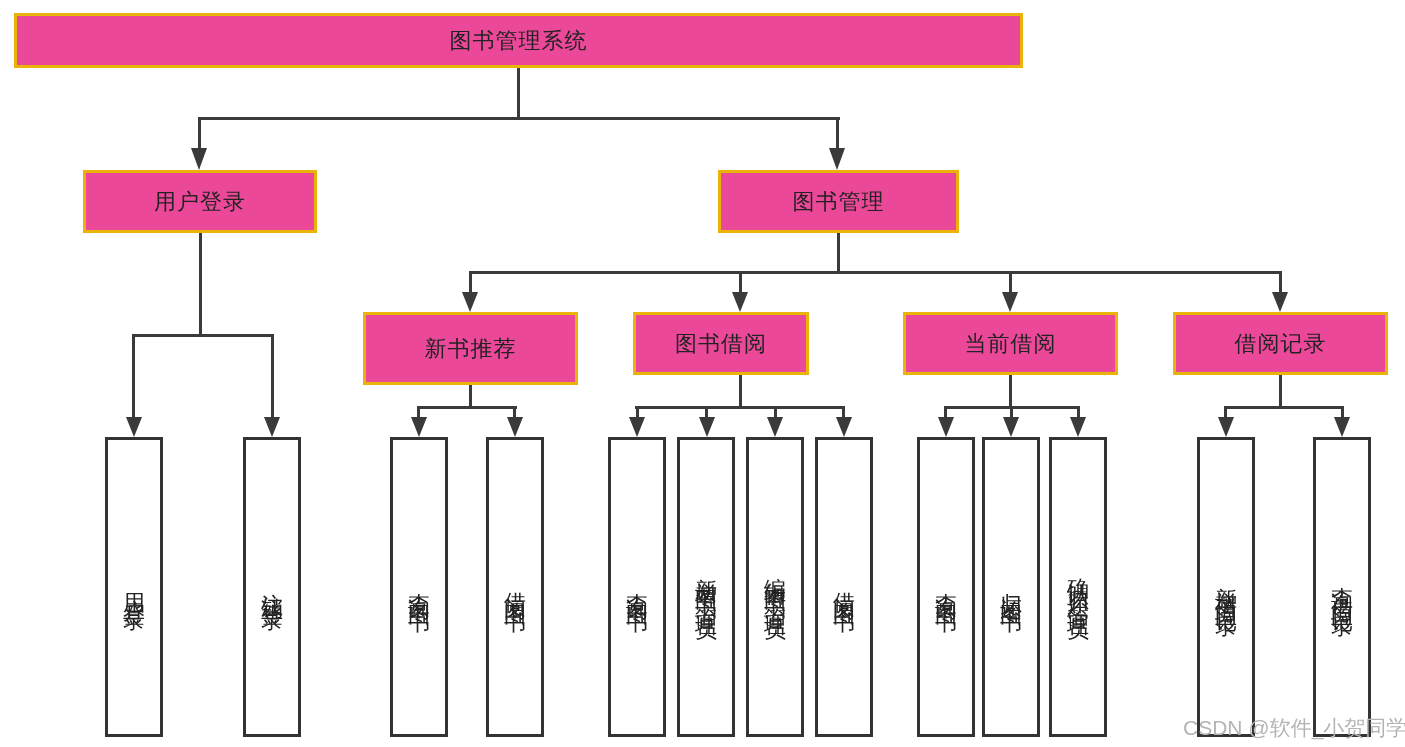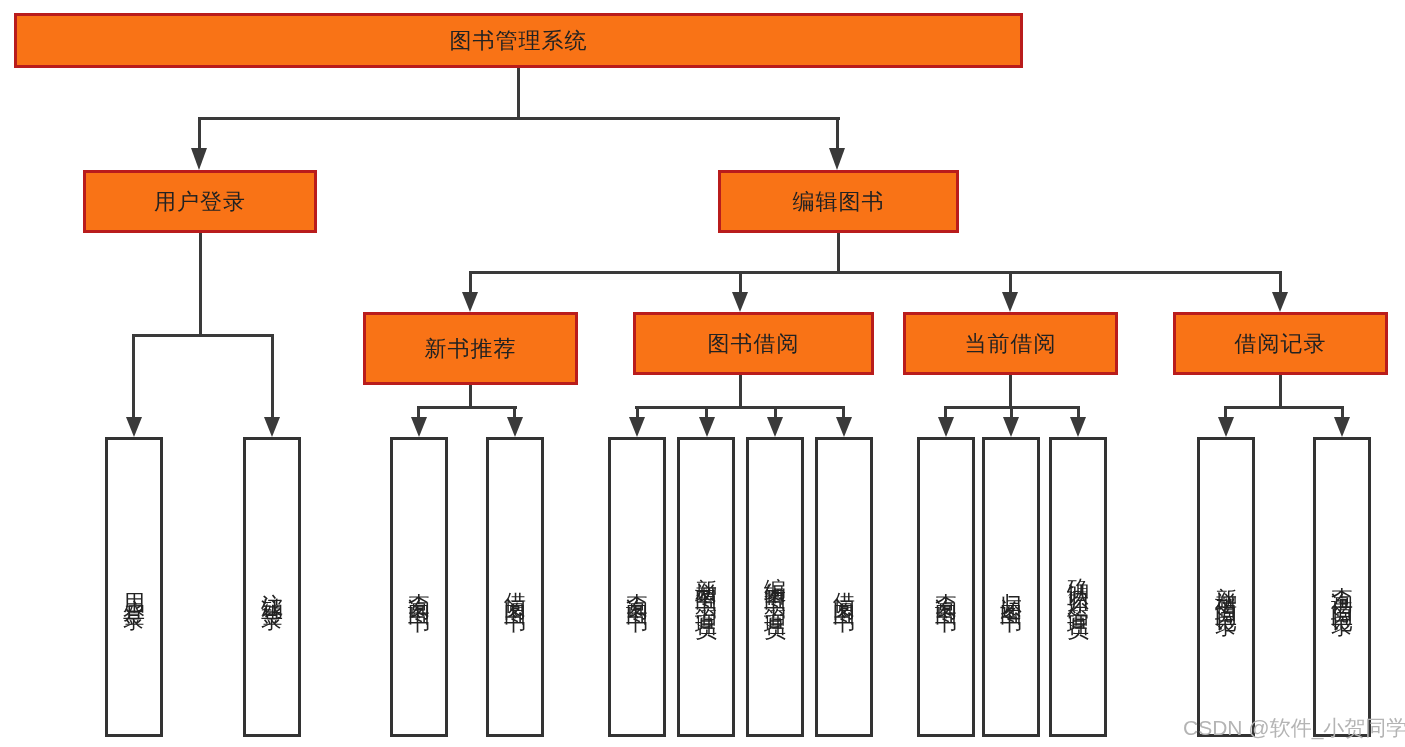--- a/index.html
+++ b/index.html
@@ -6,22 +6,22 @@
   .canvas{
     position:relative;
     width:1405px;height:747px;
     background:#ffffff;
     font-family:"Liberation Sans","DejaVu Sans",sans-serif;
     overflow:hidden;
   }
   .node{
     position:absolute;
     box-sizing:border-box;
-    border:3px solid #b91c1c;
-    background:#f97316;
+    border:3px solid #eab308;
+    background:#ec4899;
     display:flex;
     align-items:center;
     justify-content:center;
     color:#222222;
     font-size:22px;
     letter-spacing:1px;
     z-index:2;
   }
   .leaf{
     position:absolute;
@@ -71,42 +71,42 @@
   <div class="node" style="left:14px;top:13px;width:1009px;height:55px;">图书管理系统</div>
 
   <div class="vline" style="left:517px;top:68px;height:52px;"></div>
   <div class="hline" style="left:198px;top:117px;width:642px;"></div>
   <div class="vline" style="left:198px;top:117px;height:33px;"></div>
   <div class="ah lg" style="left:191px;top:148px;"></div>
   <div class="vline" style="left:836px;top:117px;height:33px;"></div>
   <div class="ah lg" style="left:829px;top:148px;"></div>
 
   <div class="node" style="left:83px;top:170px;width:234px;height:63px;">用户登录</div>
-  <div class="node" style="left:718px;top:170px;width:241px;height:63px;">编辑图书</div>
+  <div class="node" style="left:718px;top:170px;width:241px;height:63px;">图书管理</div>
 
   <div class="vline" style="left:199px;top:233px;height:104px;"></div>
   <div class="hline" style="left:132px;top:334px;width:142px;"></div>
   <div class="vline" style="left:132px;top:334px;height:85px;"></div>
   <div class="ah" style="left:126px;top:417px;"></div>
   <div class="vline" style="left:271px;top:334px;height:85px;"></div>
   <div class="ah" style="left:264px;top:417px;"></div>
 
   <div class="vline" style="left:837px;top:233px;height:41px;"></div>
   <div class="hline" style="left:469px;top:271px;width:813px;"></div>
   <div class="vline" style="left:469px;top:271px;height:24px;"></div>
   <div class="ah" style="left:462px;top:292px;"></div>
   <div class="vline" style="left:739px;top:271px;height:24px;"></div>
   <div class="ah" style="left:732px;top:292px;"></div>
   <div class="vline" style="left:1009px;top:271px;height:24px;"></div>
   <div class="ah" style="left:1002px;top:292px;"></div>
   <div class="vline" style="left:1279px;top:271px;height:24px;"></div>
   <div class="ah" style="left:1272px;top:292px;"></div>
 
   <div class="node" style="left:363px;top:312px;width:215px;height:73px;">新书推荐</div>
-  <div class="node" style="left:633px;top:312px;width:241px;height:63px;">图书借阅</div>
+  <div class="node" style="left:633px;top:312px;width:176px;height:63px;">图书借阅</div>
   <div class="node" style="left:903px;top:312px;width:215px;height:63px;">当前借阅</div>
   <div class="node" style="left:1173px;top:312px;width:215px;height:63px;">借阅记录</div>
 
   <div class="vline" style="left:469px;top:375px;height:34px;"></div>
   <div class="hline" style="left:417px;top:406px;width:100px;"></div>
   <div class="vline" style="left:417px;top:406px;height:13px;"></div>
   <div class="ah" style="left:411px;top:417px;"></div>
   <div class="vline" style="left:513px;top:406px;height:13px;"></div>
   <div class="ah" style="left:507px;top:417px;"></div>
 

